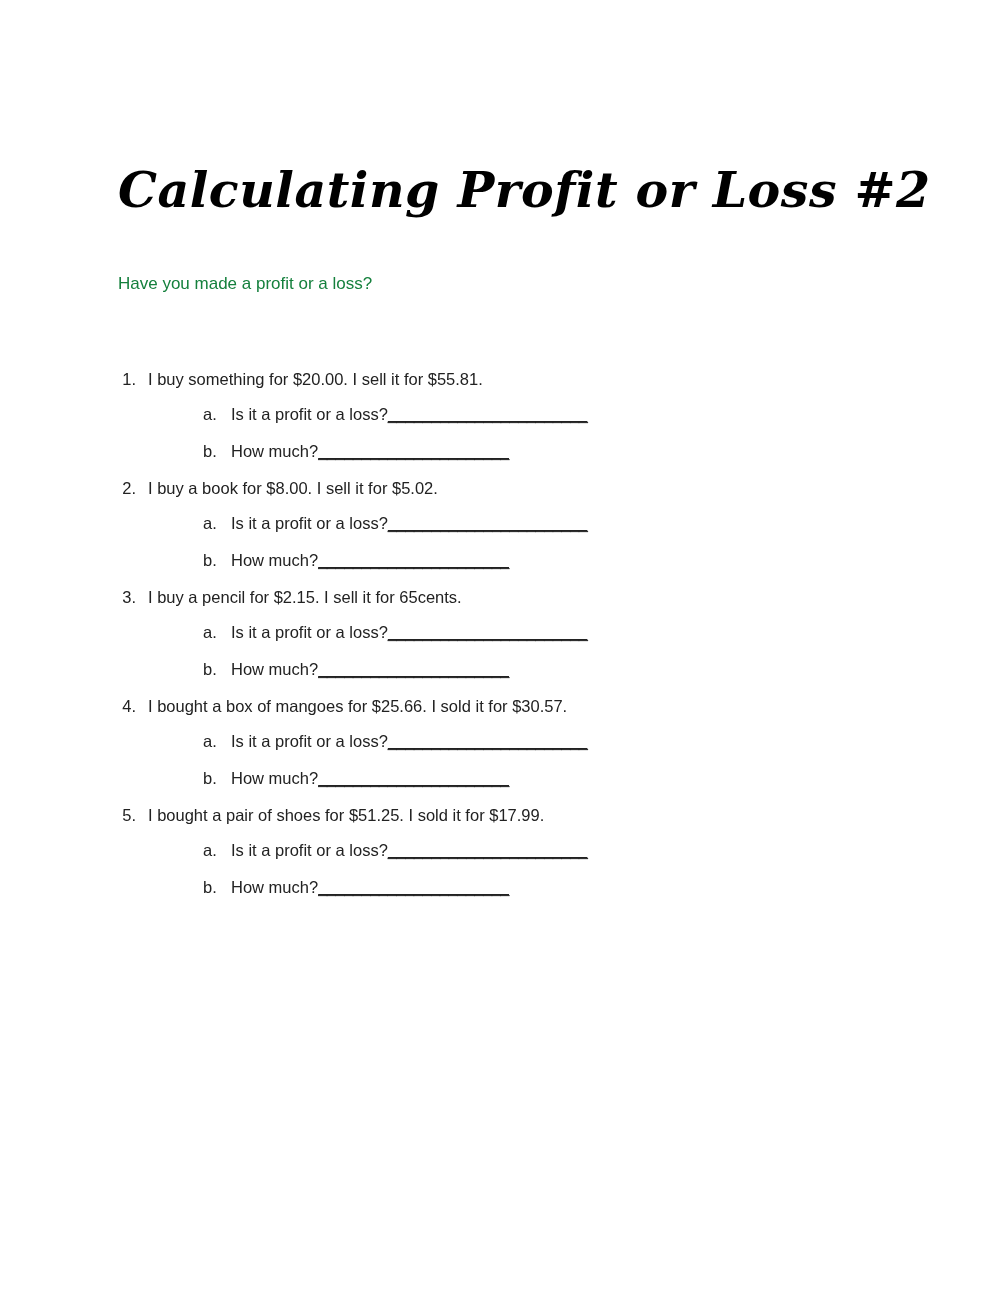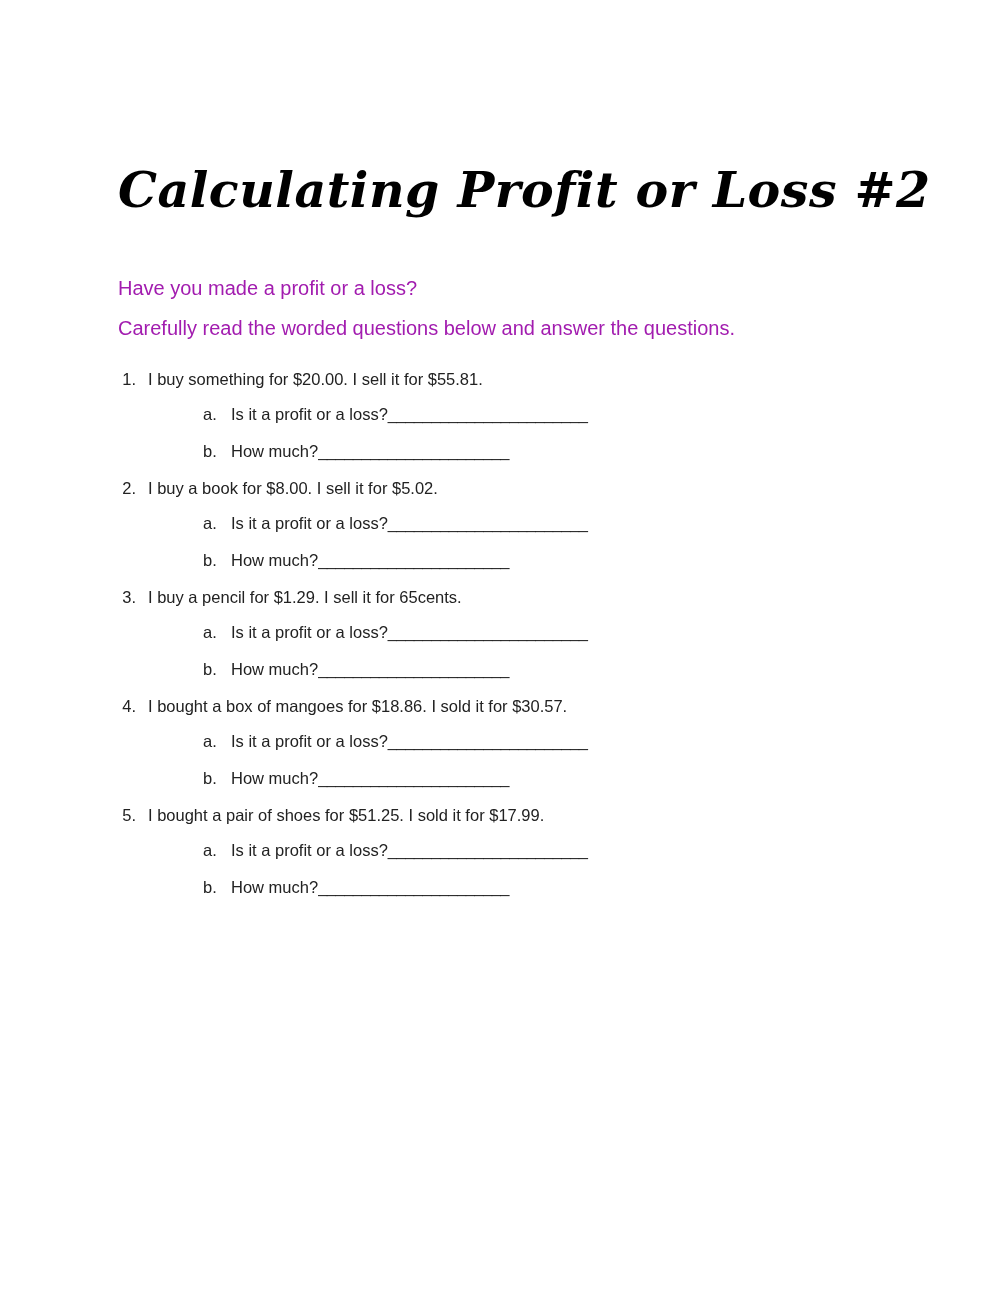--- a/index.html
+++ b/index.html
@@ -31,22 +31,22 @@
     font-style: italic;
     font-size: 49px;
     letter-spacing: 0.5px;
     color: #000000;
     white-space: nowrap;
   }
   .intro {
     position: absolute;
     left: 118px;
     width: 800px;
-    font-size: 20px;
-    color: #a21caf;
+    font-size: 17px;
+    color: #15803d;
   }
   .intro-1 { top: 257px; }
   .intro-2 { top: 297px; }
 
   .questions {
     position: absolute;
     left: 118px;
     top: 370px;
     width: 820px;
   }
@@ -81,34 +81,34 @@
   .sub-letter {
     width: 28px;
     flex: 0 0 28px;
     text-align: left;
   }
   .sub-text {
     white-space: nowrap;
   }
   .blank {
     letter-spacing: -0.5px;
+    text-decoration: underline;
   }
   .q-block.last .sub-row:last-child {
     margin-bottom: 0;
   }
 </style>
 </head>
 <body>
 
 <div class="page">
 
   <h1 class="worksheet-title">Calculating Profit or Loss #2</h1>
 
   <p class="intro intro-1">Have you made a profit or a loss?</p>
-  <p class="intro intro-2">Carefully read the worded questions below and answer the questions.</p>
 
   <div class="questions">
 
     <div class="q-block">
       <div class="q-main">
         <span class="q-num">1.</span>
         <span class="q-text">I buy something for $20.00. I sell it for $55.81.</span>
       </div>
       <div class="sub-row">
         <span class="sub-letter">a.</span>
@@ -135,38 +135,38 @@
       <div class="sub-row">
         <span class="sub-letter">b.</span>
         <span class="sub-text">How much?</span>
         <span class="blank"> ______________________</span>
       </div>
     </div>
 
     <div class="q-block">
       <div class="q-main">
         <span class="q-num">3.</span>
-        <span class="q-text">I buy a pencil for $1.29. I sell it for 65cents.</span>
+        <span class="q-text">I buy a pencil for $2.15. I sell it for 65cents.</span>
       </div>
       <div class="sub-row">
         <span class="sub-letter">a.</span>
         <span class="sub-text">Is it a profit or a loss?</span>
         <span class="blank"> _______________________</span>
       </div>
       <div class="sub-row">
         <span class="sub-letter">b.</span>
         <span class="sub-text">How much?</span>
         <span class="blank"> ______________________</span>
       </div>
     </div>
 
     <div class="q-block">
       <div class="q-main">
         <span class="q-num">4.</span>
-        <span class="q-text">I bought a box of mangoes for $18.86. I sold it for $30.57.</span>
+        <span class="q-text">I bought a box of mangoes for $25.66. I sold it for $30.57.</span>
       </div>
       <div class="sub-row">
         <span class="sub-letter">a.</span>
         <span class="sub-text">Is it a profit or a loss?</span>
         <span class="blank"> _______________________</span>
       </div>
       <div class="sub-row">
         <span class="sub-letter">b.</span>
         <span class="sub-text">How much?</span>
         <span class="blank"> ______________________</span>

